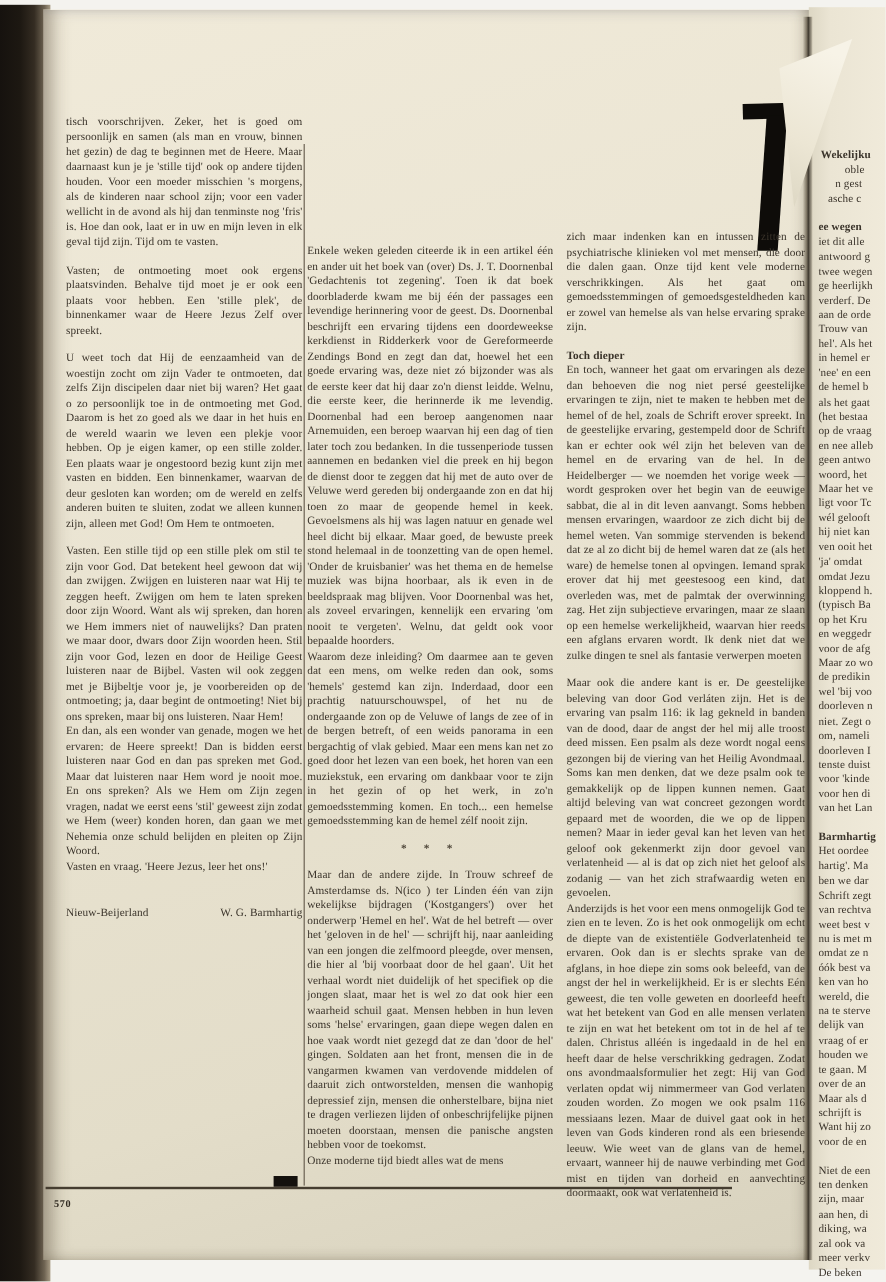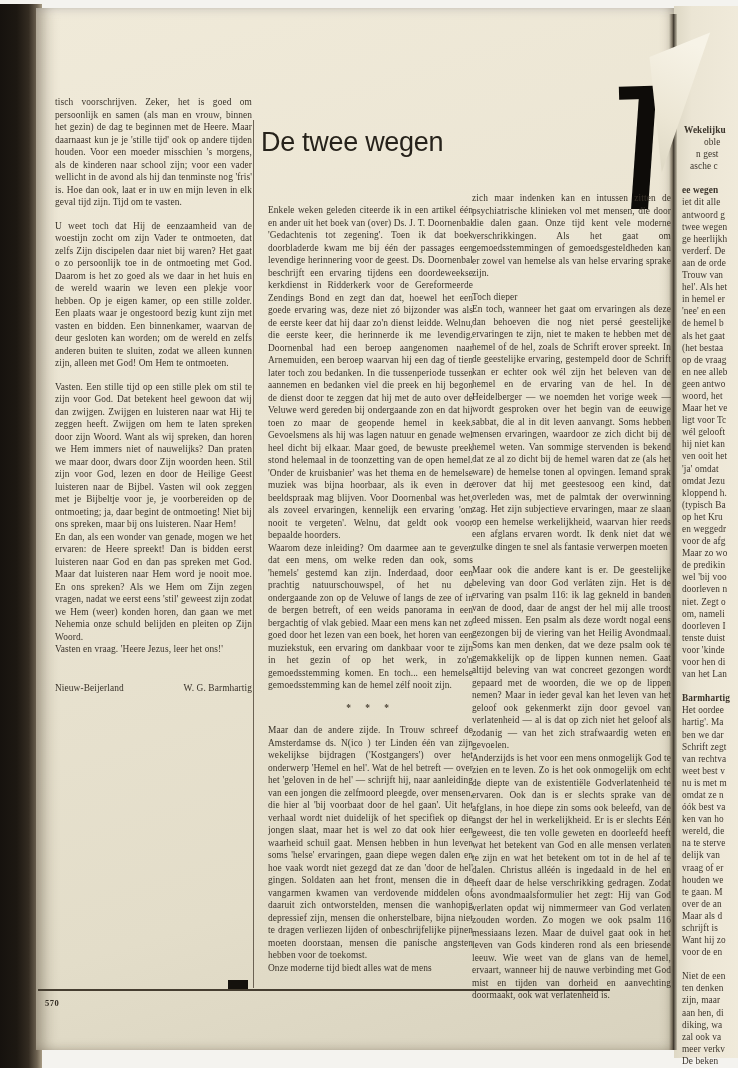--- a/index.html
+++ b/index.html
@@ -28,25 +28,25 @@
     position:absolute;left:669px;top:14px;width:8px;height:1036px;
     background:linear-gradient(90deg,rgba(60,50,32,0) 0%,rgba(55,45,28,.5) 40%,rgba(28,22,14,.78) 58%,rgba(95,85,62,.2) 100%);
   }
   
   .col{
     position:absolute;color:#3a332a;font-size:9.4px;line-height:12.5px;
     text-align:justify;overflow:hidden;letter-spacing:.1px;margin-top:44px;
   }
   .col .blk{text-align:justify;hyphens:none;}
   .col .blk.gap{margin-top:11px;}
-  .col .blk.bold,.col .blk.h{font-weight:normal;}
+  .col .blk.bold,.col .blk.h{font-weight:bold;}
   .col .blk.sep{text-align:center;letter-spacing:6px;font-weight:bold;margin:10px 0;color:#4b4336;}
   .col .blk.sig{display:flex;justify-content:space-between;margin-top:26px;text-align:left;}
   #col1{left:19px;top:44px;width:197px;height:950px;}
-  #col2{left:232px;top:152px;width:205px;height:848px;}
+  #col2{left:220px;top:152px;width:205px;height:848px;}
   #col3{left:436px;top:140px;width:199px;height:872px;}
   .article-title{
     position:absolute;left:225px;top:120px;width:230px;
     font-family:"Liberation Sans", sans-serif;font-size:27px;line-height:28px;
     color:#26221b;letter-spacing:-.3px;font-weight:400;
   }
   .v-rule{position:absolute;left:217px;top:112px;width:1px;height:868px;background:#6b6253;}
   .bottom-rule{position:absolute;left:2px;top:981px;width:572px;height:2px;background:#453d30;}
   .rule-cap{position:absolute;left:192px;top:972px;width:20px;height:9px;background:#14110d;}
   .page-number{
@@ -75,24 +75,24 @@
 <body>
 
 <div class="dark-left"></div>
 
 <div class="page-main">
   <div class="glyph7-bar"></div>
   <div class="glyph7-stem"></div>
 
   <div class="v-rule"></div>
 
-  <div class="article-title">De twee wegen</div>
 
   <div class="col" id="col1">
       <div class="blk p">tisch voorschrijven. Zeker, het is goed om persoonlijk en samen (als man en vrouw, binnen het gezin) de dag te beginnen met de Heere. Maar daarnaast kun je je 'stille tijd' ook op andere tijden houden. Voor een moeder misschien 's morgens, als de kinderen naar school zijn; voor een vader wellicht in de avond als hij dan tenminste nog 'fris' is. Hoe dan ook, laat er in uw en mijn leven in elk geval tijd zijn. Tijd om te vasten.</div>
+      <div class="blk p gap">Vasten; de ontmoeting moet ook ergens plaatsvinden. Behalve tijd moet je er ook een plaats voor hebben. Een 'stille plek', de binnenkamer waar de Heere Jezus Zelf over spreekt.</div>
       <div class="blk p gap">U weet toch dat Hij de eenzaamheid van de woestijn zocht om zijn Vader te ontmoeten, dat zelfs Zijn discipelen daar niet bij waren? Het gaat o zo persoonlijk toe in de ontmoeting met God. Daarom is het zo goed als we daar in het huis en de wereld waarin we leven een plekje voor hebben. Op je eigen kamer, op een stille zolder. Een plaats waar je ongestoord bezig kunt zijn met vasten en bidden. Een binnenkamer, waarvan de deur gesloten kan worden; om de wereld en zelfs anderen buiten te sluiten, zodat we alleen kunnen zijn, alleen met God! Om Hem te ontmoeten.</div>
       <div class="blk p gap">Vasten. Een stille tijd op een stille plek om stil te zijn voor God. Dat betekent heel gewoon dat wij dan zwijgen. Zwijgen en luisteren naar wat Hij te zeggen heeft. Zwijgen om hem te laten spreken door zijn Woord. Want als wij spreken, dan horen we Hem immers niet of nauwelijks? Dan praten we maar door, dwars door Zijn woorden heen. Stil zijn voor God, lezen en door de Heilige Geest luisteren naar de Bijbel. Vasten wil ook zeggen met je Bijbeltje voor je, je voorbereiden op de ontmoeting; ja, daar begint de ontmoeting! Niet bij ons spreken, maar bij ons luisteren. Naar Hem!</div>
       <div class="blk p">En dan, als een wonder van genade, mogen we het ervaren: de Heere spreekt! Dan is bidden eerst luisteren naar God en dan pas spreken met God. Maar dat luisteren naar Hem word je nooit moe. En ons spreken? Als we Hem om Zijn zegen vragen, nadat we eerst eens 'stil' geweest zijn zodat we Hem (weer) konden horen, dan gaan we met Nehemia onze schuld belijden en pleiten op Zijn Woord.</div>
       <div class="blk p">Vasten en vraag. 'Heere Jezus, leer het ons!'</div>
       <div class="blk sig gap">
         <span>Nieuw-Beijerland</span>
         <span>W. G. Barmhartig</span>
       </div>
     </div>
   <div class="col" id="col2">

